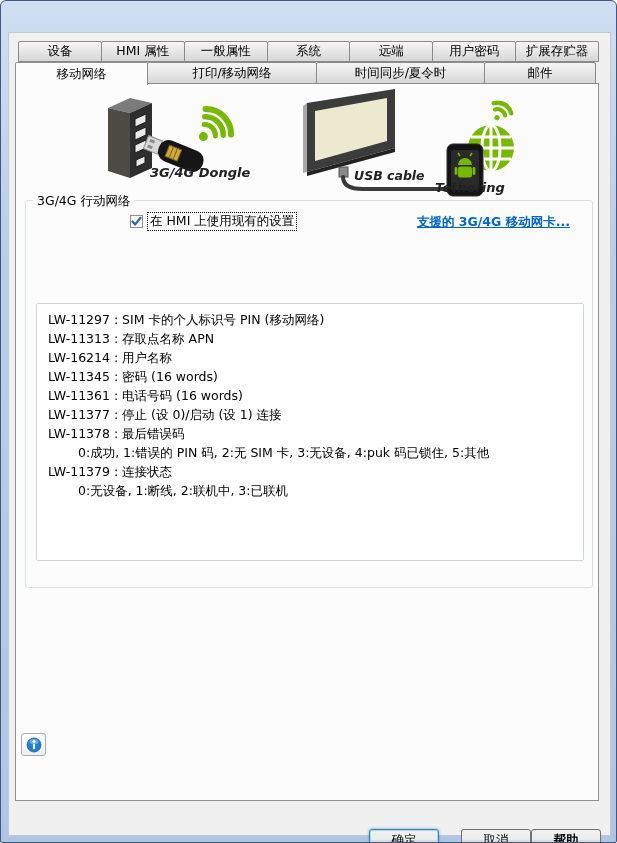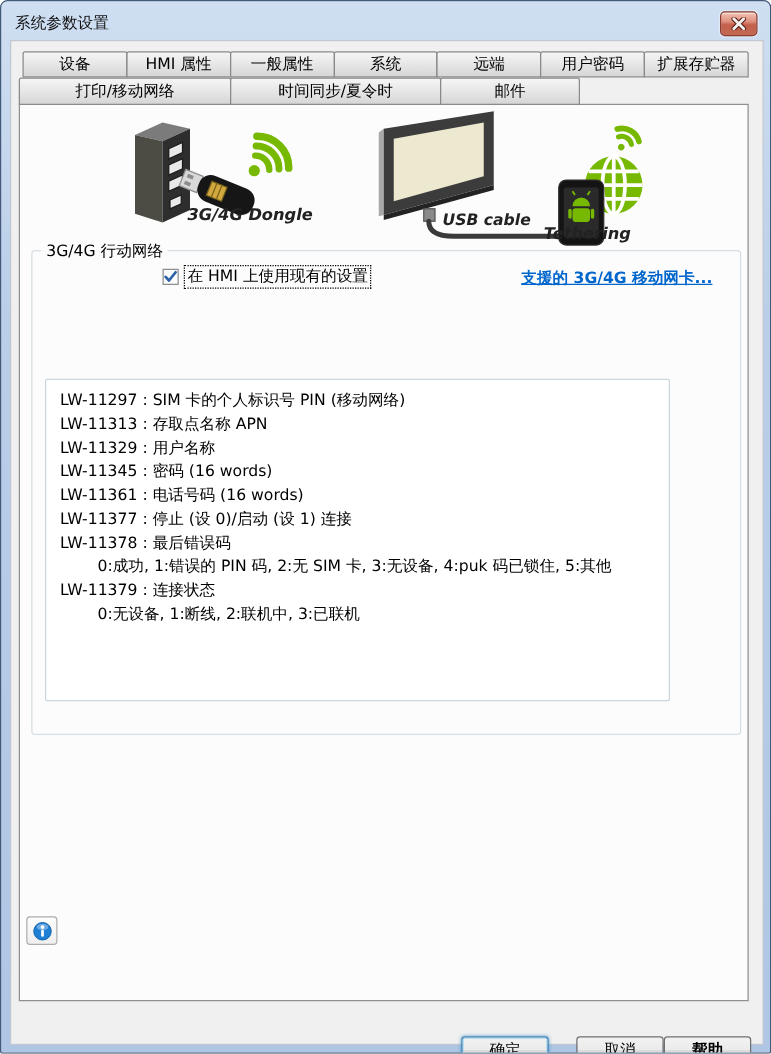--- a/index.html
+++ b/index.html
@@ -71,21 +71,21 @@
     display:inline-flex; align-items:center; justify-content:center; margin-right:4px;
   }
   .checkbox-label { border:1px dotted #000; padding:0 2px; font-size:12.5px; white-space:nowrap; }
   .supported-link {
     position:absolute; left:391px; top:13px;
     color:#0066CC; text-decoration:underline; font-size:12.5px; cursor:pointer; white-space:nowrap;font-weight:bold;
   }
 
   
   .register-listbox {
-    position:absolute; left:10px; top:102px; width:500px; height:258px;
+    position:absolute; left:10px; top:102px; width:548px; height:258px;
     background:#FFFFFF; border:1px solid #C9D6DE; border-radius:2px;
     padding:6px 0 0 11px; overflow:hidden;
   }
   .list-line { font-size:12.5px; line-height:19px; color:#000; white-space:nowrap; }
   .list-line.indent { padding-left:30px; }
 
   
   .info-btn {
     position:absolute; left:5px; top:649px; width:25px; height:23px;
     background:linear-gradient(180deg,#FDFDFD,#EFEFEF);
@@ -102,42 +102,34 @@
   }
   .btn-ok { left:368px; border-color:#3C7FB1; box-shadow:inset 0 0 0 1px #A9D9F2, 0 0 3px rgba(61,149,206,.8); }
   .btn-cancel { left:460px;text-align:center; }
   .btn-help { left:530px;font-weight:bold; }
 </style>
 </head>
 <body>
 
 <div class="window">
 
-  <div class="titlebar">
-    <span class="title-text">系统参数设置</span>
-    <div class="close-btn">
-      <svg width="12" height="10" viewBox="0 0 12 10">
-        <path d="M2,1 L10,9 M10,1 L2,9" stroke="#5A1E14" stroke-width="4" stroke-linecap="round"></path>
-        <path d="M2,1 L10,9 M10,1 L2,9" stroke="#F2F2F2" stroke-width="2.2" stroke-linecap="round"></path>
-      </svg>
-    </div>
-  </div>
 
   <div class="dialog-body"></div>
 
   <div class="tabs-row1" id="tabsRow1">
       <div class="tab">设备</div>
       <div class="tab">HMI 属性</div>
       <div class="tab">一般属性</div>
       <div class="tab">系统</div>
       <div class="tab">远端</div>
       <div class="tab">用户密码</div>
       <div class="tab">扩展存贮器</div>
     </div>
   <div class="tabs-row2" id="tabsRow2">
+      <div class="tab active" style="width: 133px; flex: 0 0 133px;">移动网络</div>
       <div class="tab" style="width: 170px; flex: 0 0 170px;">打印/移动网络</div>
       <div class="tab" style="width: 169px; flex: 0 0 169px;">时间同步/夏令时</div>
       <div class="tab" style="width: 112px; flex: 0 0 112px;">邮件</div>
     </div>
 
   <div class="tab-page">
 
     <svg class="illus-left" viewBox="0 0 168 96">
       <polygon points="16,18 38,8 60,13 38,23" fill="#7B7B7B"></polygon>
       <polygon points="16,18 38,23 38,88 16,81" fill="#4C4C44"></polygon>
@@ -214,21 +206,21 @@
           </svg>
         </span>
         <span class="checkbox-label">在 HMI 上使用现有的设置</span>
       </div>
 
       <a class="supported-link">支援的 3G/4G 移动网卡...</a>
 
       <div class="register-listbox" id="registerList">
           <div class="list-line">LW-11297 : SIM 卡的个人标识号 PIN (移动网络)</div>
           <div class="list-line">LW-11313 : 存取点名称 APN</div>
-          <div class="list-line">LW-11329 : 用户名称</div>
+          <div class="list-line">LW-16214 : 用户名称</div>
           <div class="list-line">LW-11345 : 密码 (16 words)</div>
           <div class="list-line">LW-11361 : 电话号码 (16 words)</div>
           <div class="list-line">LW-11377 : 停止 (设 0)/启动 (设 1) 连接</div>
           <div class="list-line">LW-11378 : 最后错误码</div>
           <div class="list-line indent">0:成功, 1:错误的 PIN 码, 2:无 SIM 卡, 3:无设备, 4:puk 码已锁住, 5:其他</div>
           <div class="list-line">LW-11379 : 连接状态</div>
           <div class="list-line indent">0:无设备, 1:断线, 2:联机中, 3:已联机</div>
         </div>
     </div>
 

